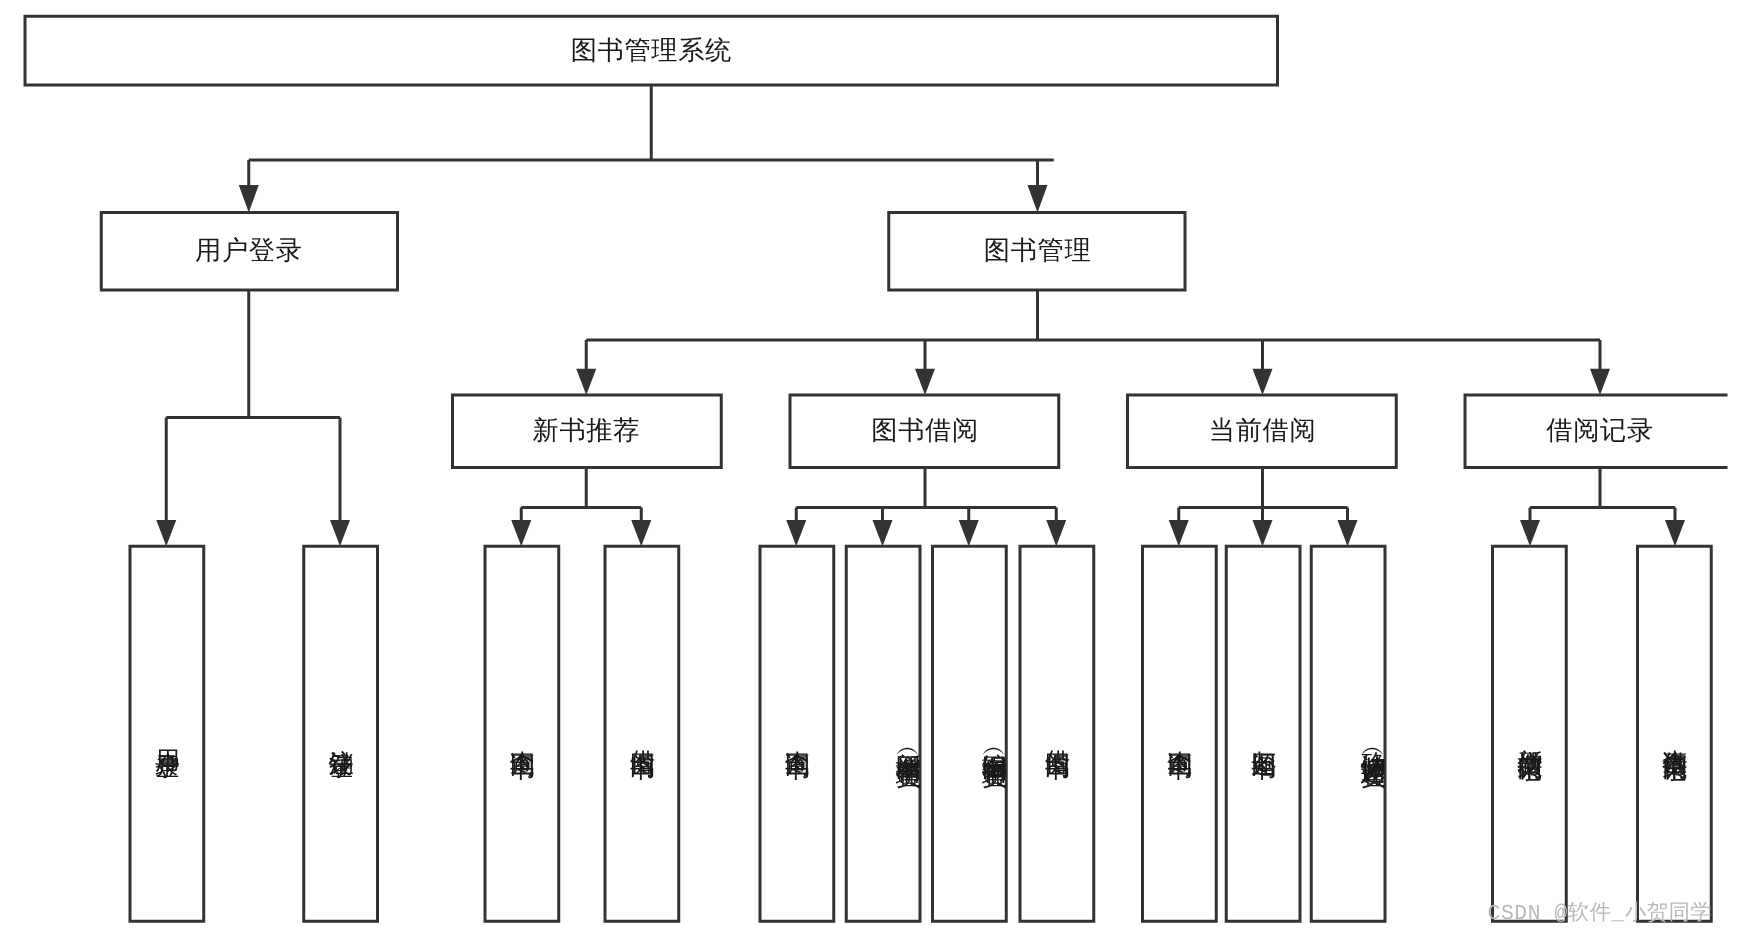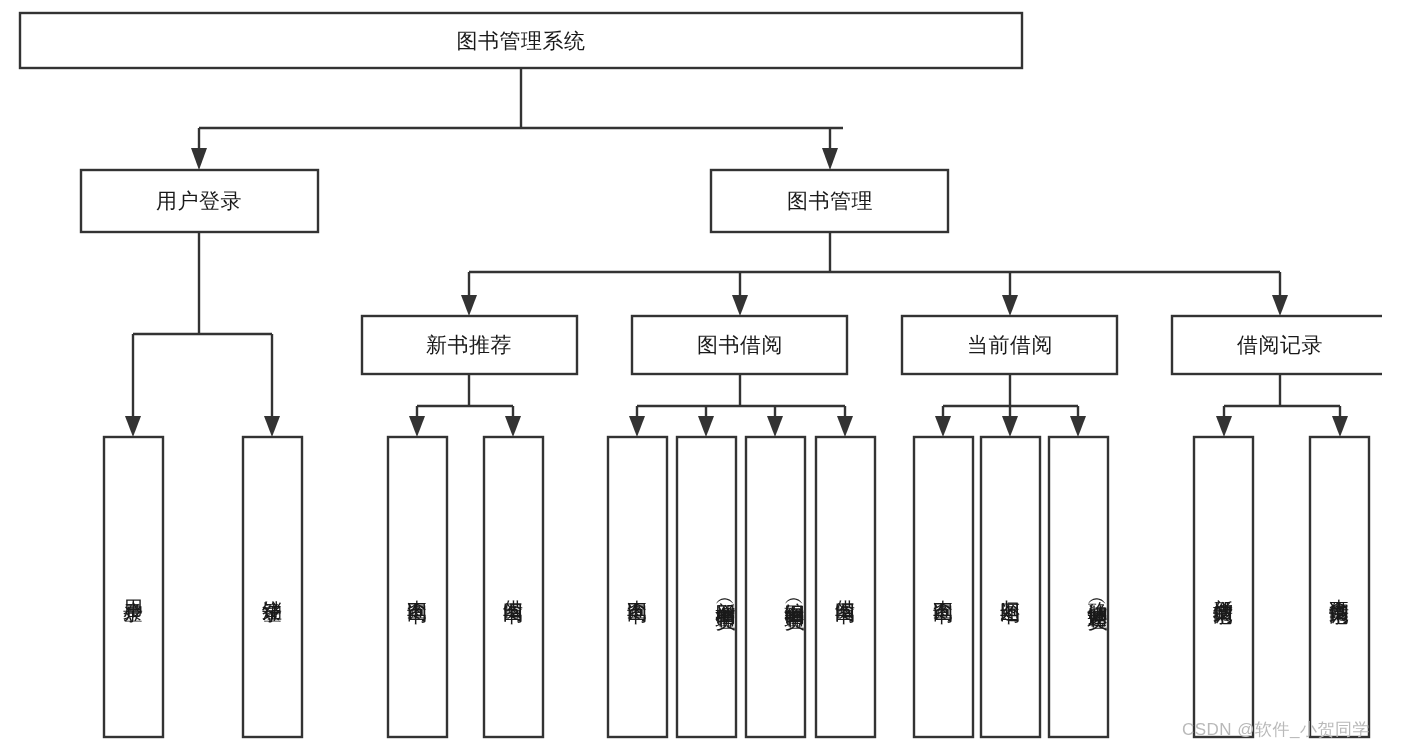--- a/index.html
+++ b/index.html
@@ -60,21 +60,21 @@
     display: flex;
     align-items: center;
     justify-content: center;
     white-space: nowrap;
     pointer-events: none;
   }
   .watermark {
     position: absolute;
     right: 12px;
     bottom: 6px;
-    font-family: Liberation Sans, sans-serif;
+    font-family: Liberation Mono, monospace;
     font-size: 17px;
     color: #b9b9b9;
     letter-spacing: 0.5px;
     white-space: nowrap;
   }
 </style>
 </head>
 <body>
 
 <div id="diagram-root">

